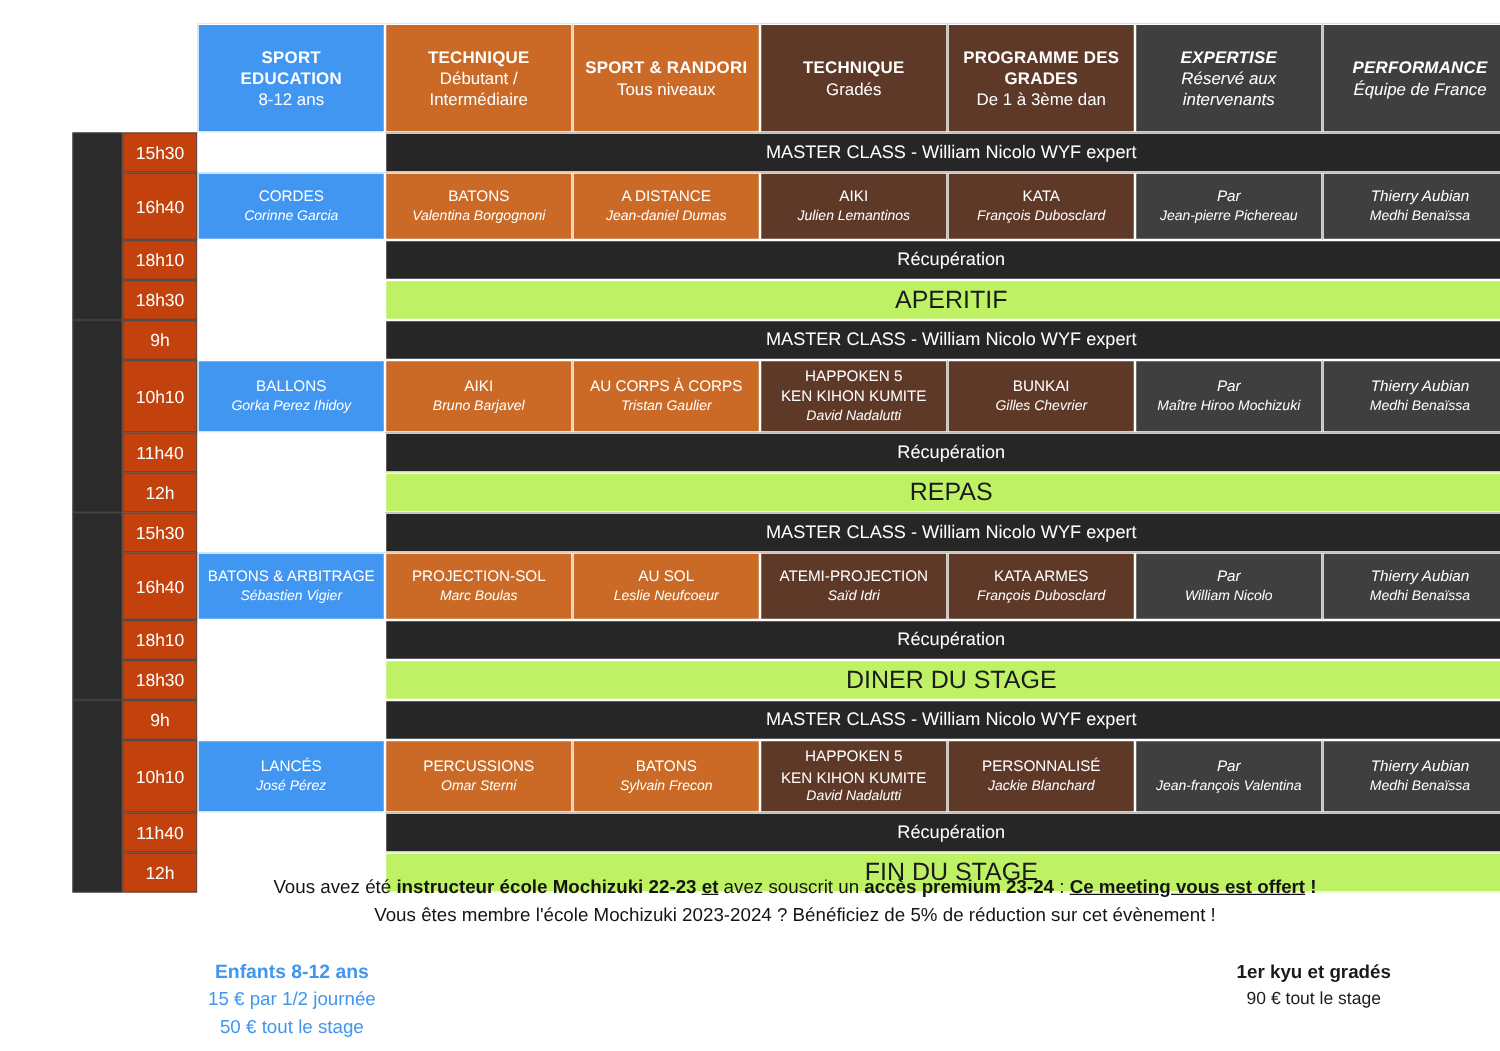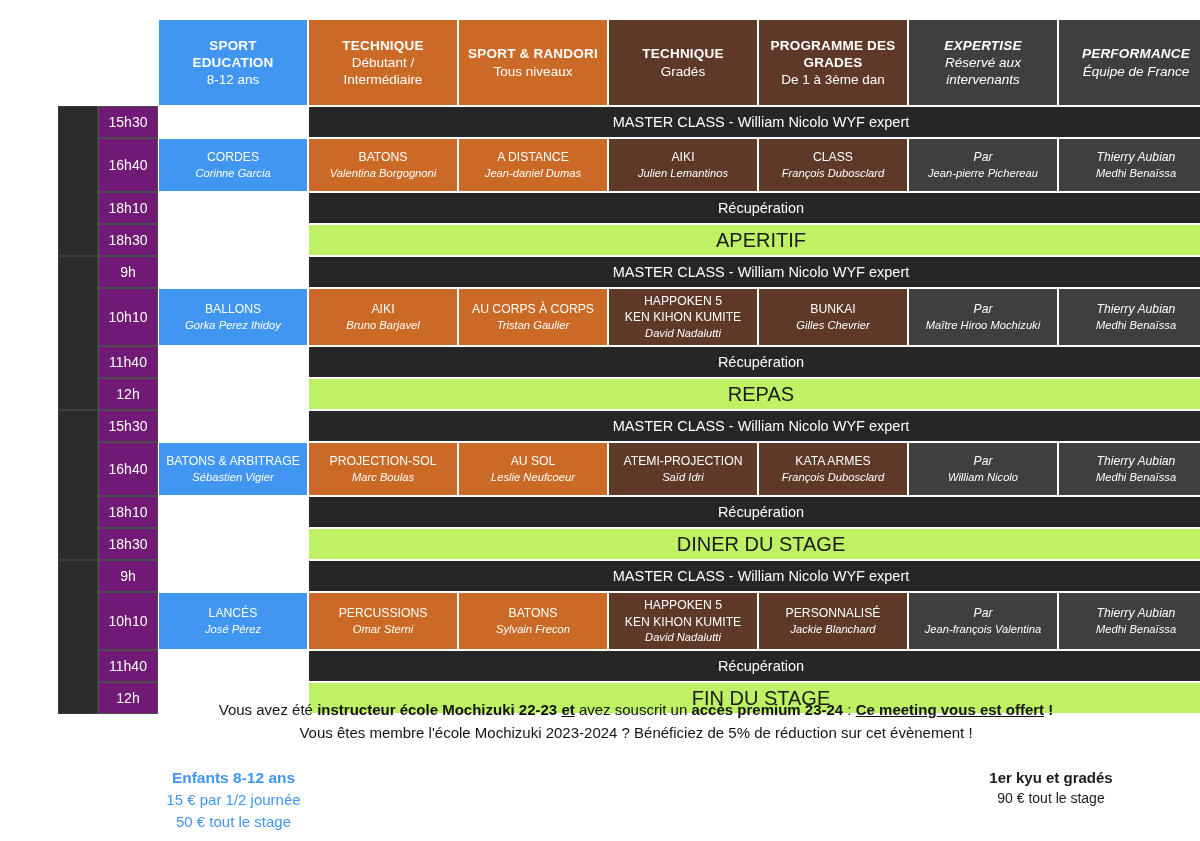--- a/index.html
+++ b/index.html
@@ -68,21 +68,21 @@
   .blankcorner { background: #ffffff; border-color: #ffffff !important; }
 
   .bg-blue  { background: #4096f0; }
   .bg-org   { background: #cb6a26; }
   .bg-brown { background: #5e3928; }
   .bg-grey  { background: #3f3f3f; }
 
   
   .rail { background: #2b2b2b; border-color: #3d3d3d !important; }
   .time {
-    background: #701a75;
+    background: #c2410c;
     color: #ffffff;
     font-size: 14px;
     border-color: #4d4d4d !important;
   }
 
   
   .act {
     color: #ffffff;
     font-size: 12.2px;
     line-height: 1.35;
@@ -221,21 +221,21 @@
       </td>
       <td class="act bg-org">
         <span class="ttl">A DISTANCE</span>
         <span class="who">Jean-daniel Dumas</span>
       </td>
       <td class="act bg-brown">
         <span class="ttl">AIKI</span>
         <span class="who">Julien Lemantinos</span>
       </td>
       <td class="act bg-brown">
-        <span class="ttl">CLASS</span>
+        <span class="ttl">KATA</span>
         <span class="who">François Dubosclard</span>
       </td>
       <td class="act bg-grey">
         <span class="ttl" style="font-style:italic">Par</span>
         <span class="who">Jean-pierre Pichereau</span>
       </td>
       <td class="act bg-grey">
         <span class="ttl" style="font-style:italic">Thierry Aubian</span>
         <span class="who">Medhi Benaïssa</span>
       </td>

